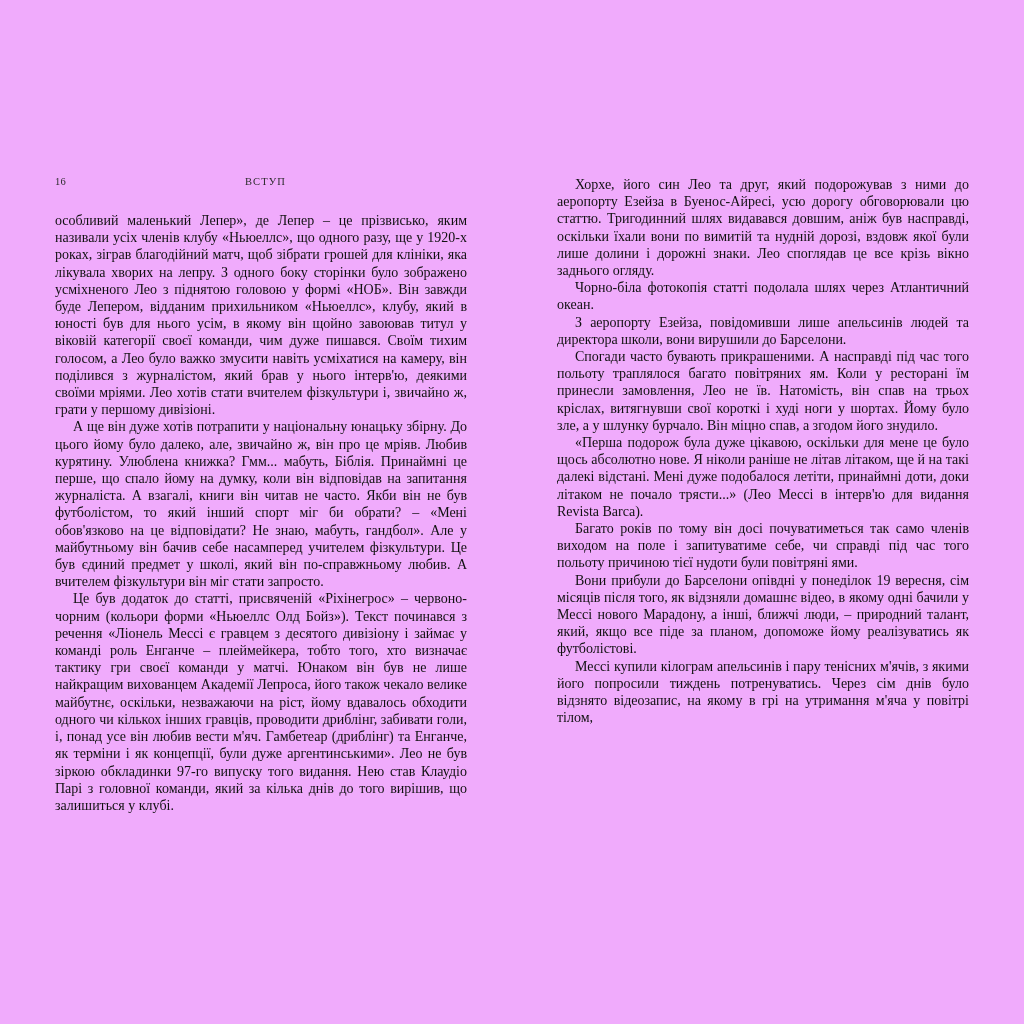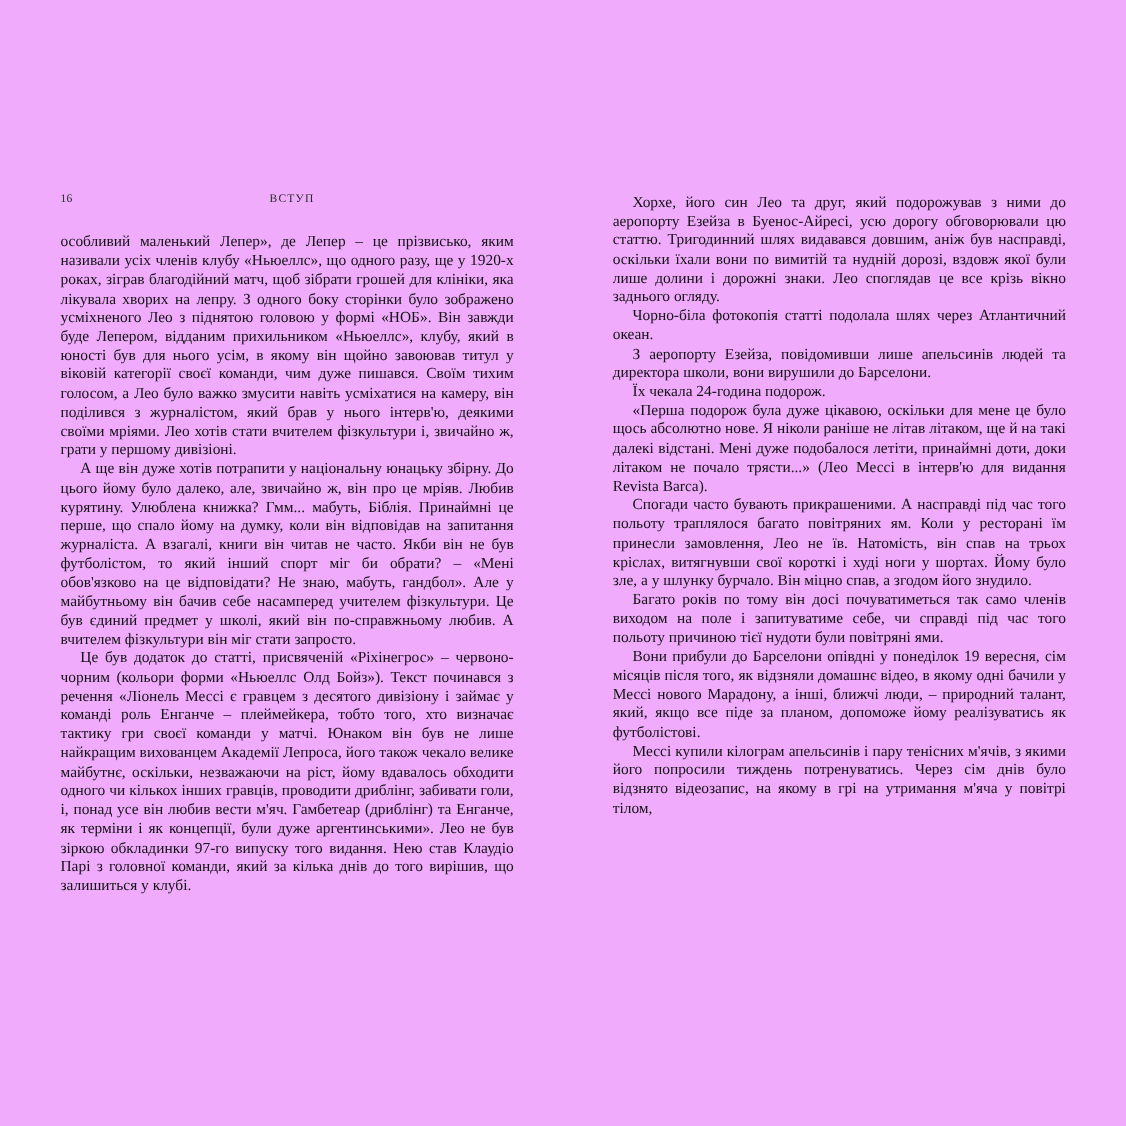--- a/index.html
+++ b/index.html
@@ -90,22 +90,21 @@
       <p class="indent">А ще він дуже хотів потрапити у національну юнацьку збірну. До цього йому було далеко, але, звичайно ж, він про це мріяв. Любив курятину. Улюблена книжка? Гмм... мабуть, Біблія. Принаймні це перше, що спало йому на думку, коли він відповідав на запитання журналіста. А взагалі, книги він читав не часто. Якби він не був футболістом, то який інший спорт міг би обрати? – «Мені обов'язково на це відповідати? Не знаю, мабуть, гандбол». Але у майбутньому він бачив себе насамперед учителем фізкультури. Це був єдиний предмет у школі, який він по-справжньому любив. А вчителем фізкультури він міг стати запросто.</p>
       <p class="indent">Це був додаток до статті, присвяченій «Ріхінегрос» – червоно-чорним (кольори форми «Ньюеллс Олд Бойз»). Текст починався з речення «Ліонель Мессі є гравцем з десятого дивізіону і займає у команді роль Енганче – плеймейкера, тобто того, хто визначає тактику гри своєї команди у матчі. Юнаком він був не лише найкращим вихованцем Академії Лепроса, його також чекало велике майбутнє, оскільки, незважаючи на ріст, йому вдавалось обходити одного чи кількох інших гравців, проводити дриблінг, забивати голи, і, понад усе він любив вести м'яч. Гамбетеар (дриблінг) та Енганче, як терміни і як концепції, були дуже аргентинськими». Лео не був зіркою обкладинки 97-го випуску того видання. Нею став Клаудіо Парі з головної команди, який за кілька днів до того вирішив, що залишиться у клубі.</p>
     </div>
   </div>
 
   <div class="page page-right">
     <div class="body-text">
       <p class="indent">Хорхе, його син Лео та друг, який подорожував з ними до аеропорту Езейза в Буенос-Айресі, усю дорогу обговорювали цю статтю. Тригодинний шлях видавався довшим, аніж був насправді, оскільки їхали вони по вимитій та нудній дорозі, вздовж якої були лише долини і дорожні знаки. Лео споглядав це все крізь вікно заднього огляду.</p>
       <p class="indent">Чорно-біла фотокопія статті подолала шлях через Атлантичний океан.</p>
       <p class="indent">З аеропорту Езейза, повідомивши лише апельсинів людей та директора школи, вони вирушили до Барселони.</p>
-      <p class="indent">Їх чекала 24-година подорож.</p>
+      <p class="indent">Спогади часто бувають прикрашеними. А насправді під час того польоту траплялося багато повітряних ям. Коли у ресторані їм принесли замовлення, Лео не їв. Натомість, він спав на трьох кріслах, витягнувши свої короткі і худі ноги у шортах. Йому було зле, а у шлунку бурчало. Він міцно спав, а згодом його знудило.</p>
       <p class="indent">«Перша подорож була дуже цікавою, оскільки для мене це було щось абсолютно нове. Я ніколи раніше не літав літаком, ще й на такі далекі відстані. Мені дуже подобалося летіти, принаймні доти, доки літаком не почало трясти...» (Лео Мессі в інтерв'ю для видання Revista Barca).</p>
-      <p class="indent">Спогади часто бувають прикрашеними. А насправді під час того польоту траплялося багато повітряних ям. Коли у ресторані їм принесли замовлення, Лео не їв. Натомість, він спав на трьох кріслах, витягнувши свої короткі і худі ноги у шортах. Йому було зле, а у шлунку бурчало. Він міцно спав, а згодом його знудило.</p>
       <p class="indent">Багато років по тому він досі почуватиметься так само членів виходом на поле і запитуватиме себе, чи справді під час того польоту причиною тієї нудоти були повітряні ями.</p>
       <p class="indent">Вони прибули до Барселони опівдні у понеділок 19 вересня, сім місяців після того, як відзняли домашнє відео, в якому одні бачили у Мессі нового Марадону, а інші, ближчі люди, – природний талант, який, якщо все піде за планом, допоможе йому реалізуватись як футболістові.</p>
       <p class="indent">Мессі купили кілограм апельсинів і пару тенісних м'ячів, з якими його попросили тиждень потренуватись. Через сім днів було відзнято відеозапис, на якому в грі на утримання м'яча у повітрі тілом,</p>
     </div>
   </div>
 
 </div>
 
 </body></html>

